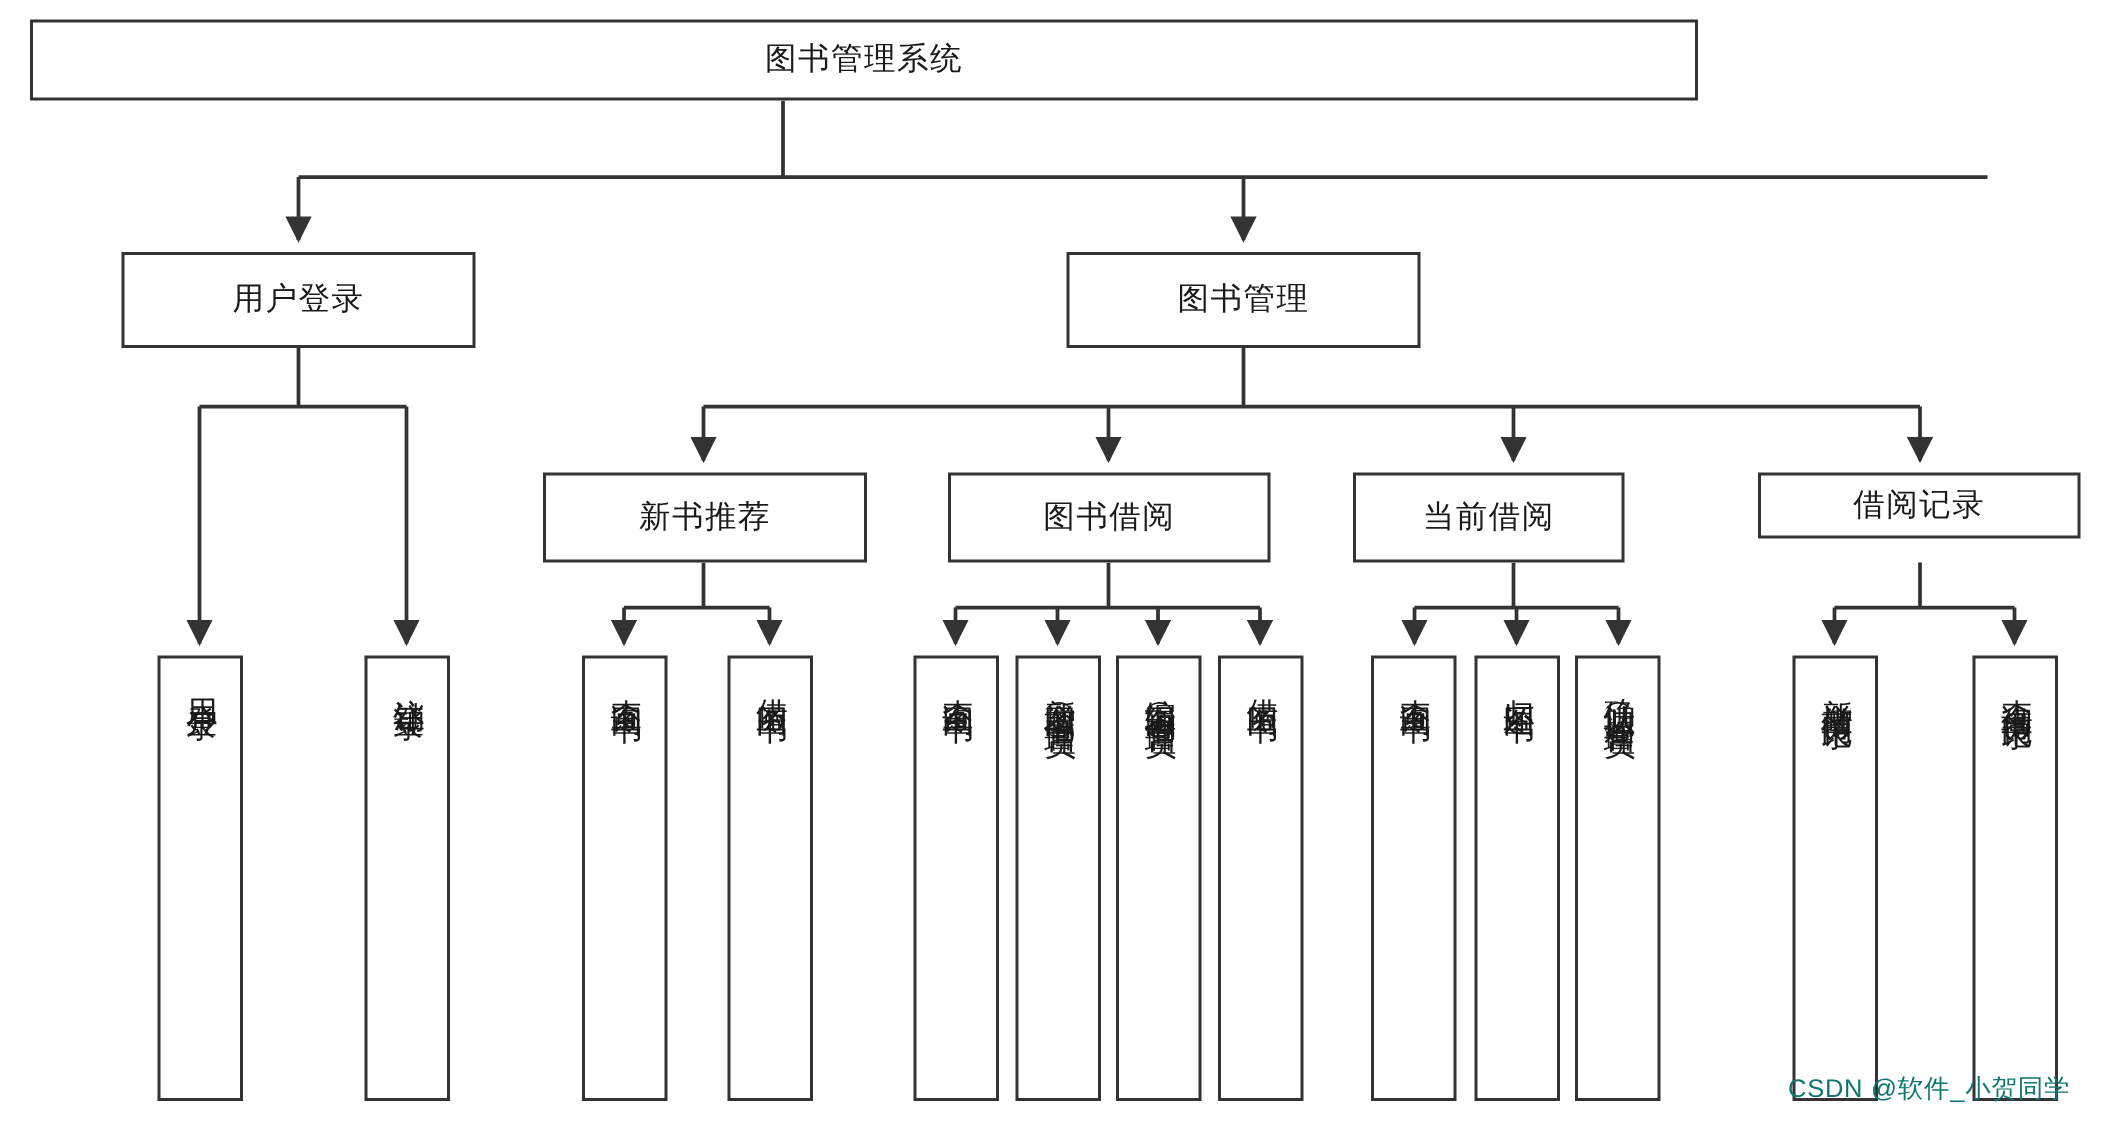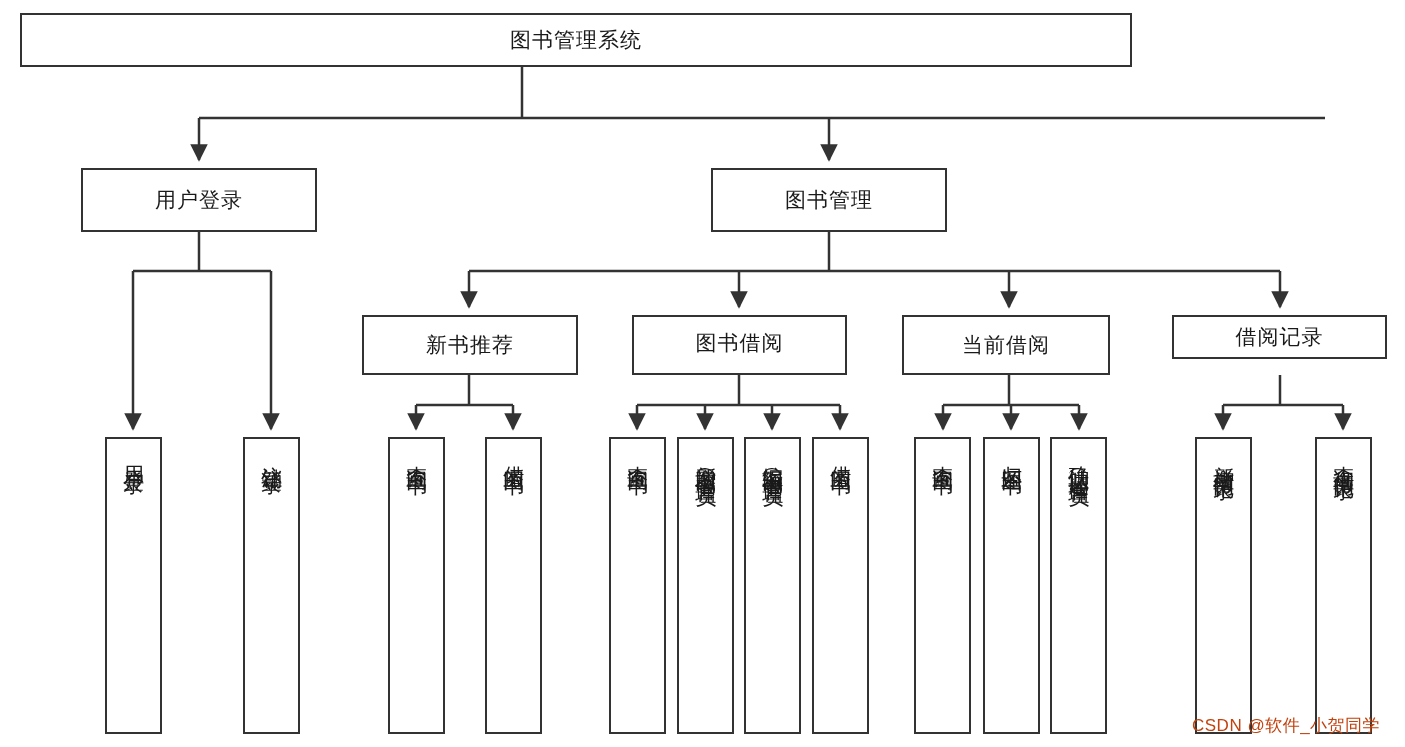--- a/index.html
+++ b/index.html
@@ -51,21 +51,21 @@
     writing-mode: vertical-rl;
     text-orientation: upright;
     font-size: 21px;
     line-height: 1.35;
     letter-spacing: 3px;
     white-space: nowrap;
   }
   .watermark {
     position: absolute;
     font-size: 17px;
-    color: #c2410c;
+    color: #0f766e;
     white-space: nowrap;
     letter-spacing: 0.5px;
     pointer-events: none;
   }
 </style>
 </head>
 <body>
 
 <div id="stage">
 
@@ -126,24 +126,24 @@
   <div class="node-box" style="left:81px; top:168px; width:236px; height:64px;">
     <span class="node-label">用户登录</span>
   </div>
   <div class="node-box" style="left:711px; top:168px; width:236px; height:64px;">
     <span class="node-label">图书管理</span>
   </div>
 
   <div class="node-box" style="left:362px; top:315px; width:216px; height:60px;">
     <span class="node-label">新书推荐</span>
   </div>
-  <div class="node-box" style="left:632px; top:315px; width:215px; height:60px;font-family:Liberation Mono, monospace;">
+  <div class="node-box" style="left:632px; top:315px; width:215px; height:60px;">
     <span class="node-label">图书借阅</span>
   </div>
-  <div class="node-box" style="left:902px; top:315px; width:208px; height:60px;">
+  <div class="node-box" style="left:902px; top:315px; width:181px; height:60px;">
     <span class="node-label">当前借阅</span>
   </div>
   <div class="node-box" style="left:1172px; top:315px; width:215px; height:44px;">
     <span class="node-label">借阅记录</span>
   </div>
 
   <div class="node-box vertical" style="left:105px; top:437px; width:57px; height:297px;">
     <span class="node-label">用户登录</span>
   </div>
   <div class="node-box vertical" style="left:243px; top:437px; width:57px; height:297px;">

